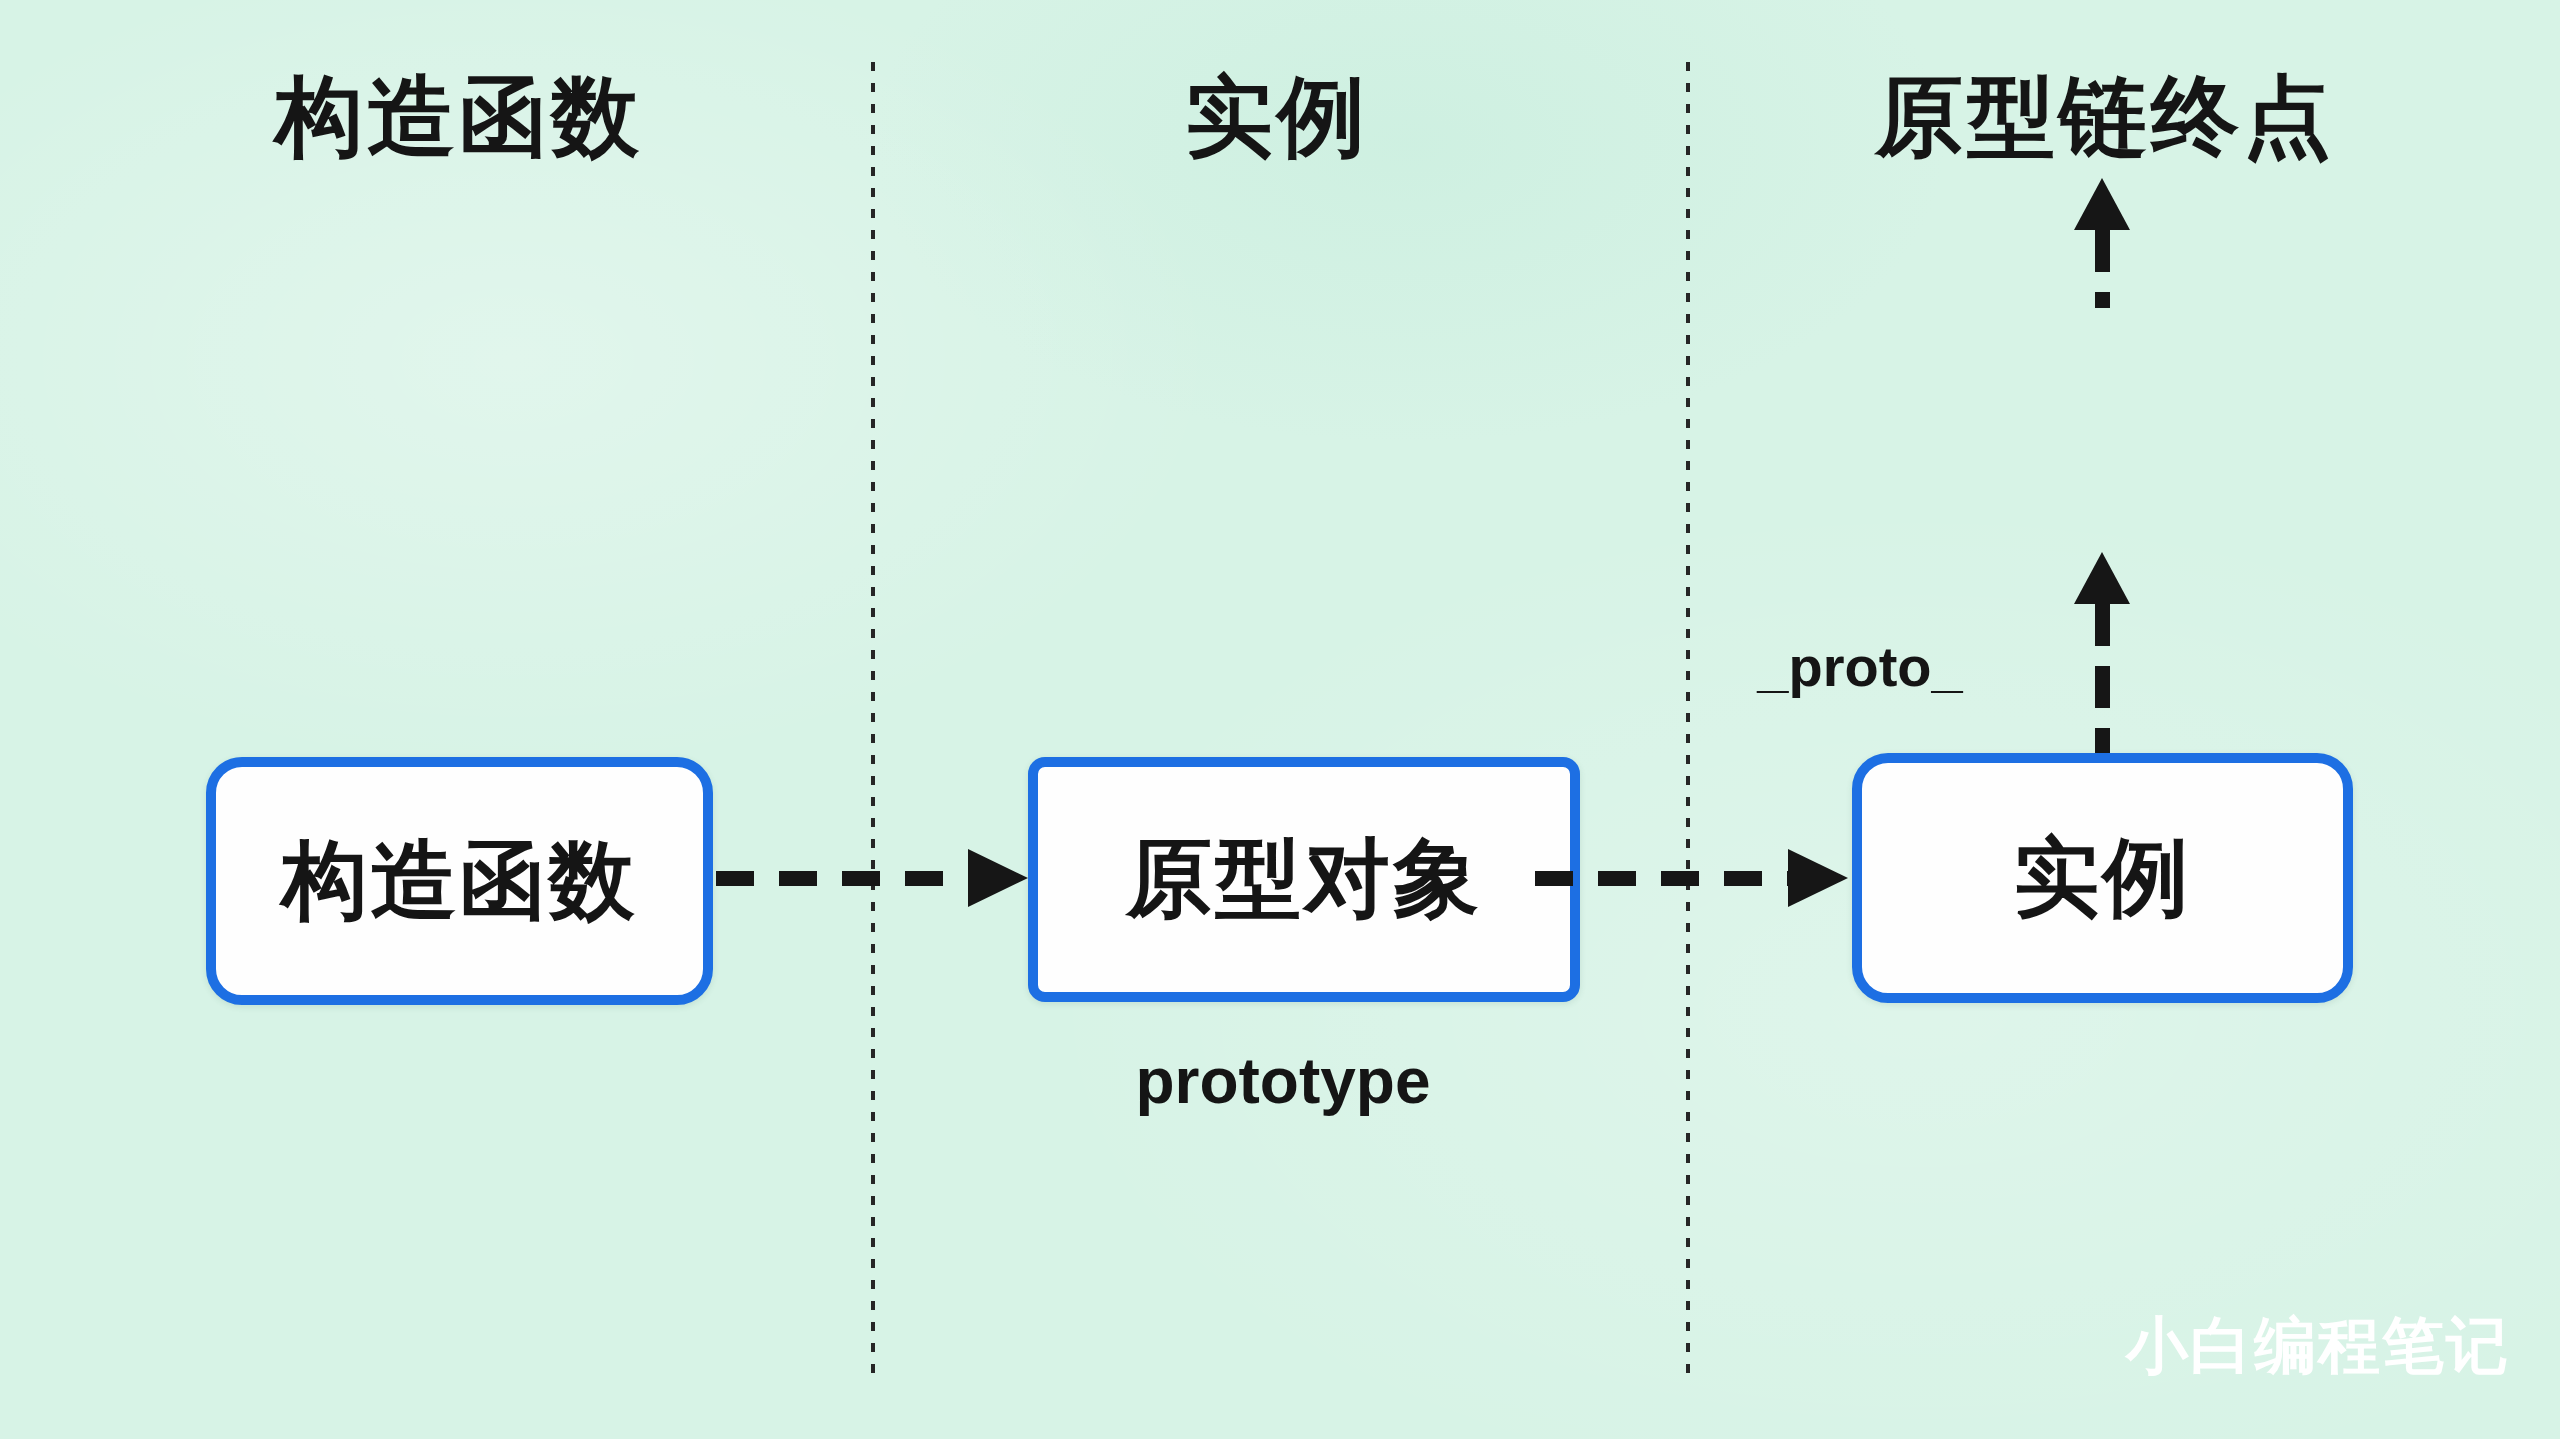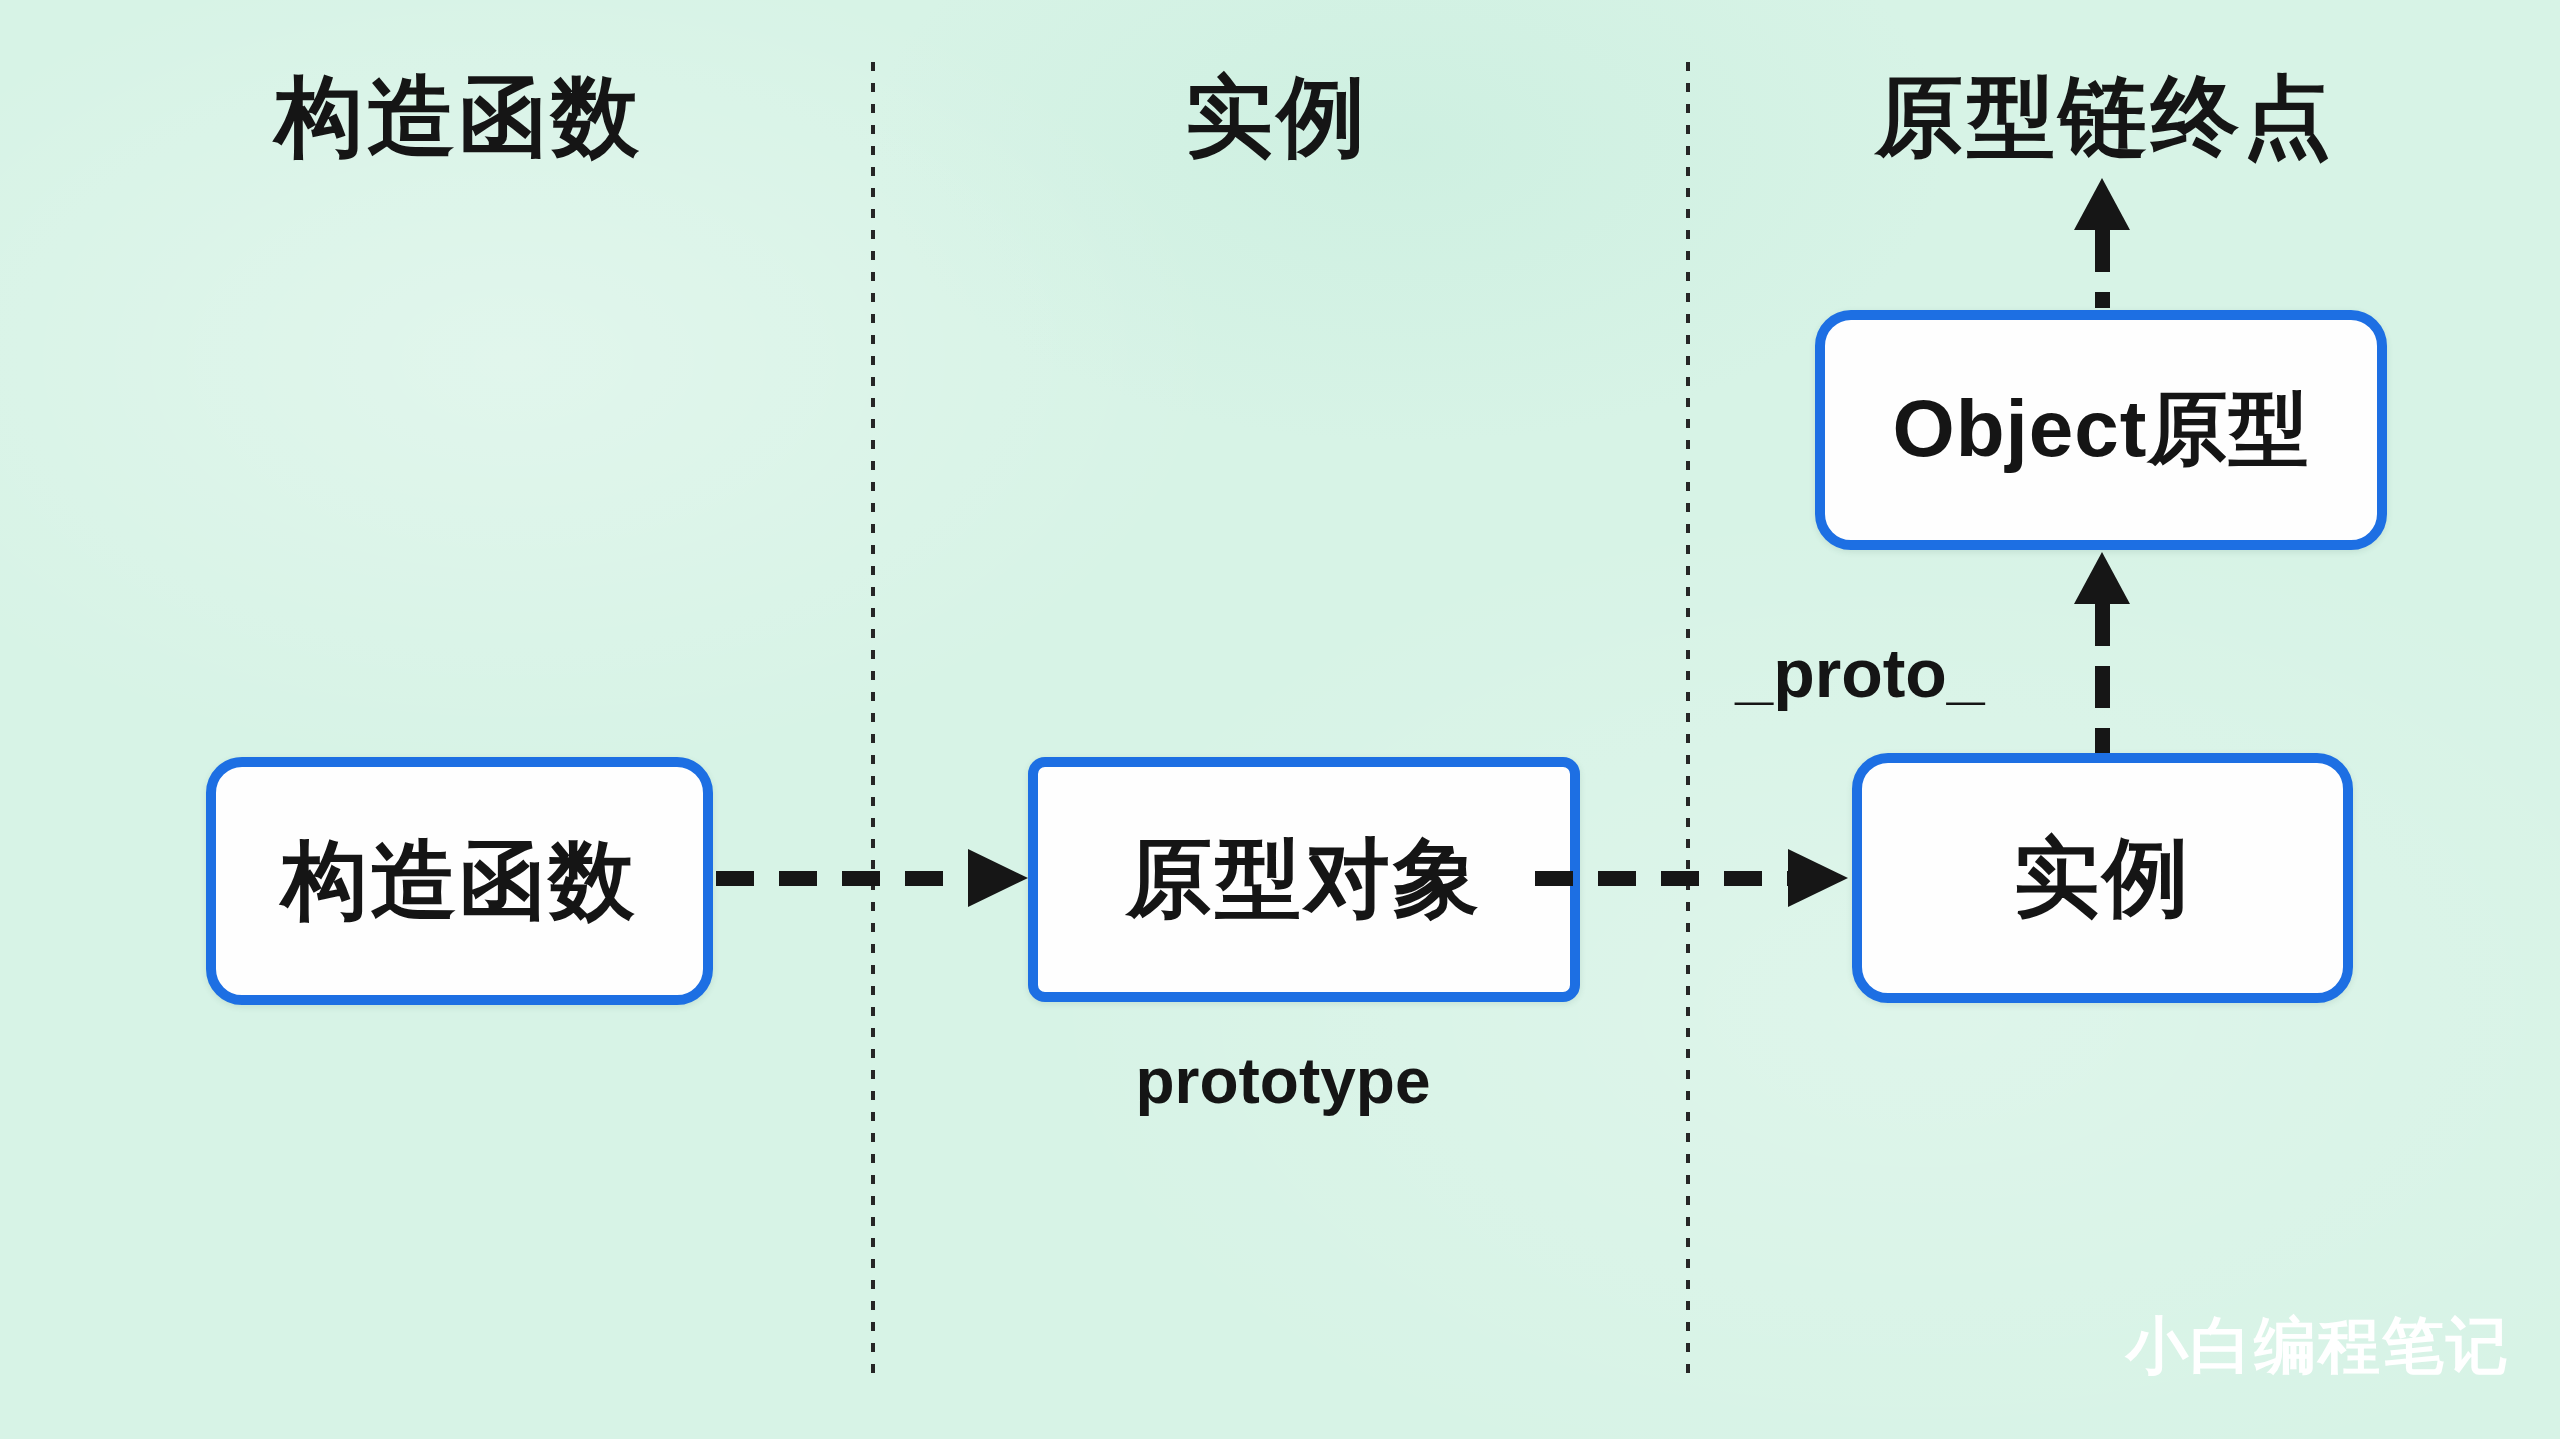--- a/index.html
+++ b/index.html
@@ -115,21 +115,21 @@
 
   
   .edge-label{
     position:absolute;
     font-weight:700;
     color:var(--text);
     text-align:center;
     white-space:nowrap;
   }
   #label-prototype{left:1083px;top:1044px;width:400px;font-size:64px;}
-  #label-proto{left:1660px;top:634px;width:400px;font-size:68px;}
+  #label-proto{left:1660px;top:634px;width:400px;font-size:56px;}
 
   
   .watermark{
     position:absolute;
     left:2080px;top:1304px;width:430px;
     text-align:right;
     font-size:62px;
     font-weight:700;
     letter-spacing:2px;
     color:var(--watermark);
@@ -153,23 +153,20 @@
   </div>
 
   <div class="node" id="node-prototype-object">
     <span>原型对象</span>
   </div>
 
   <div class="node" id="node-instance">
     <span>实例</span>
   </div>
 
-  <div class="node" id="node-object-prototype">
-    <span>Object原型</span>
-  </div>
 
   <div class="h-arrow" id="arrow-constructor-to-prototype">
     <span class="shaft"></span>
     <span class="head"></span>
   </div>
 
   <div class="h-arrow" id="arrow-prototype-to-instance">
     <span class="shaft"></span>
     <span class="head"></span>
   </div>

